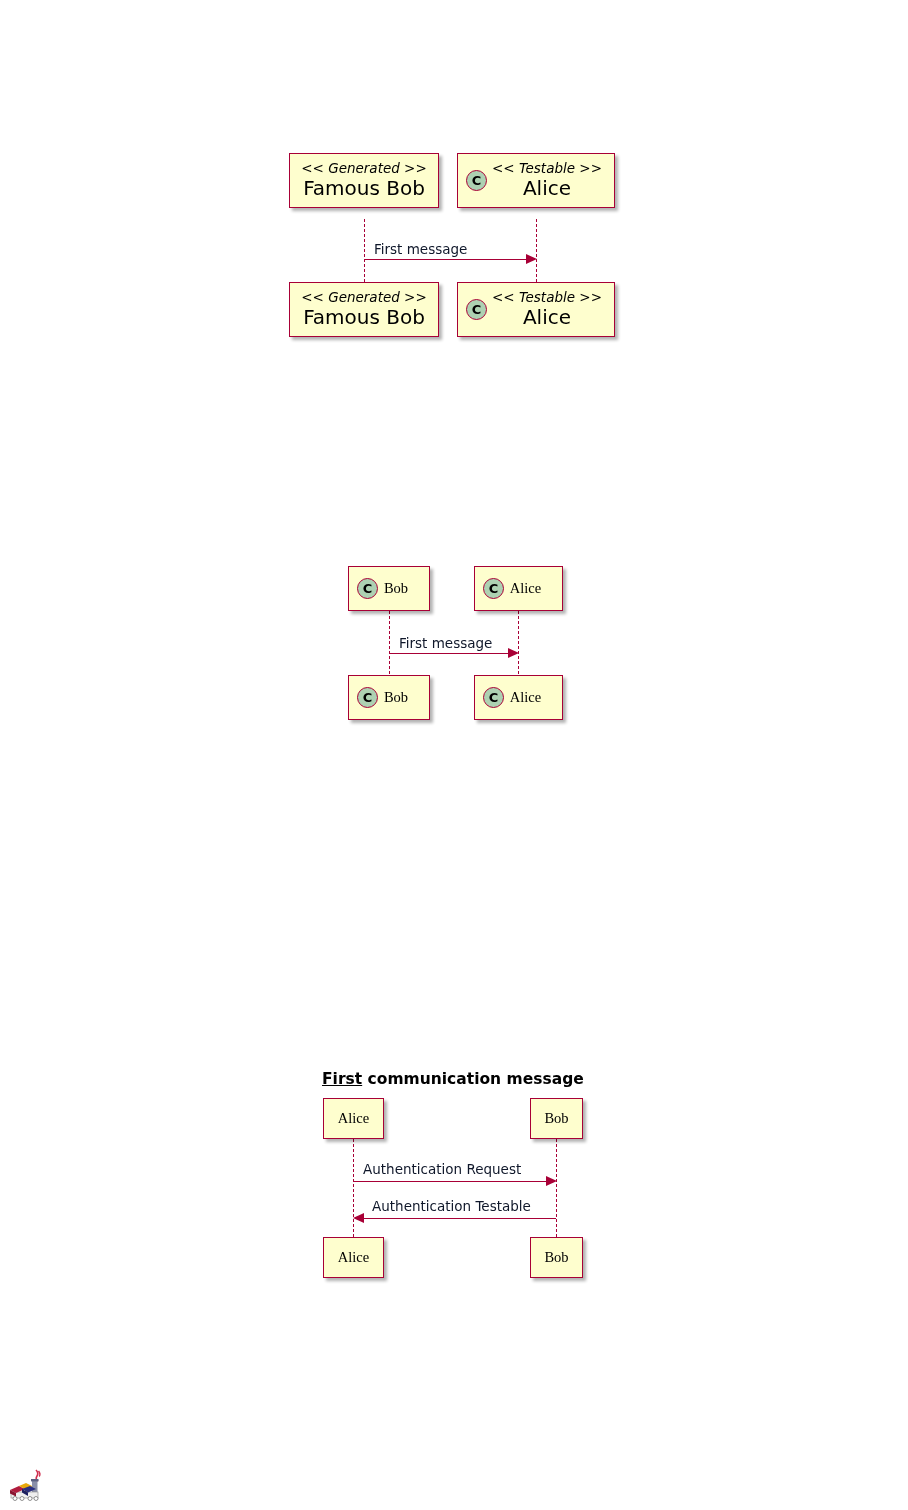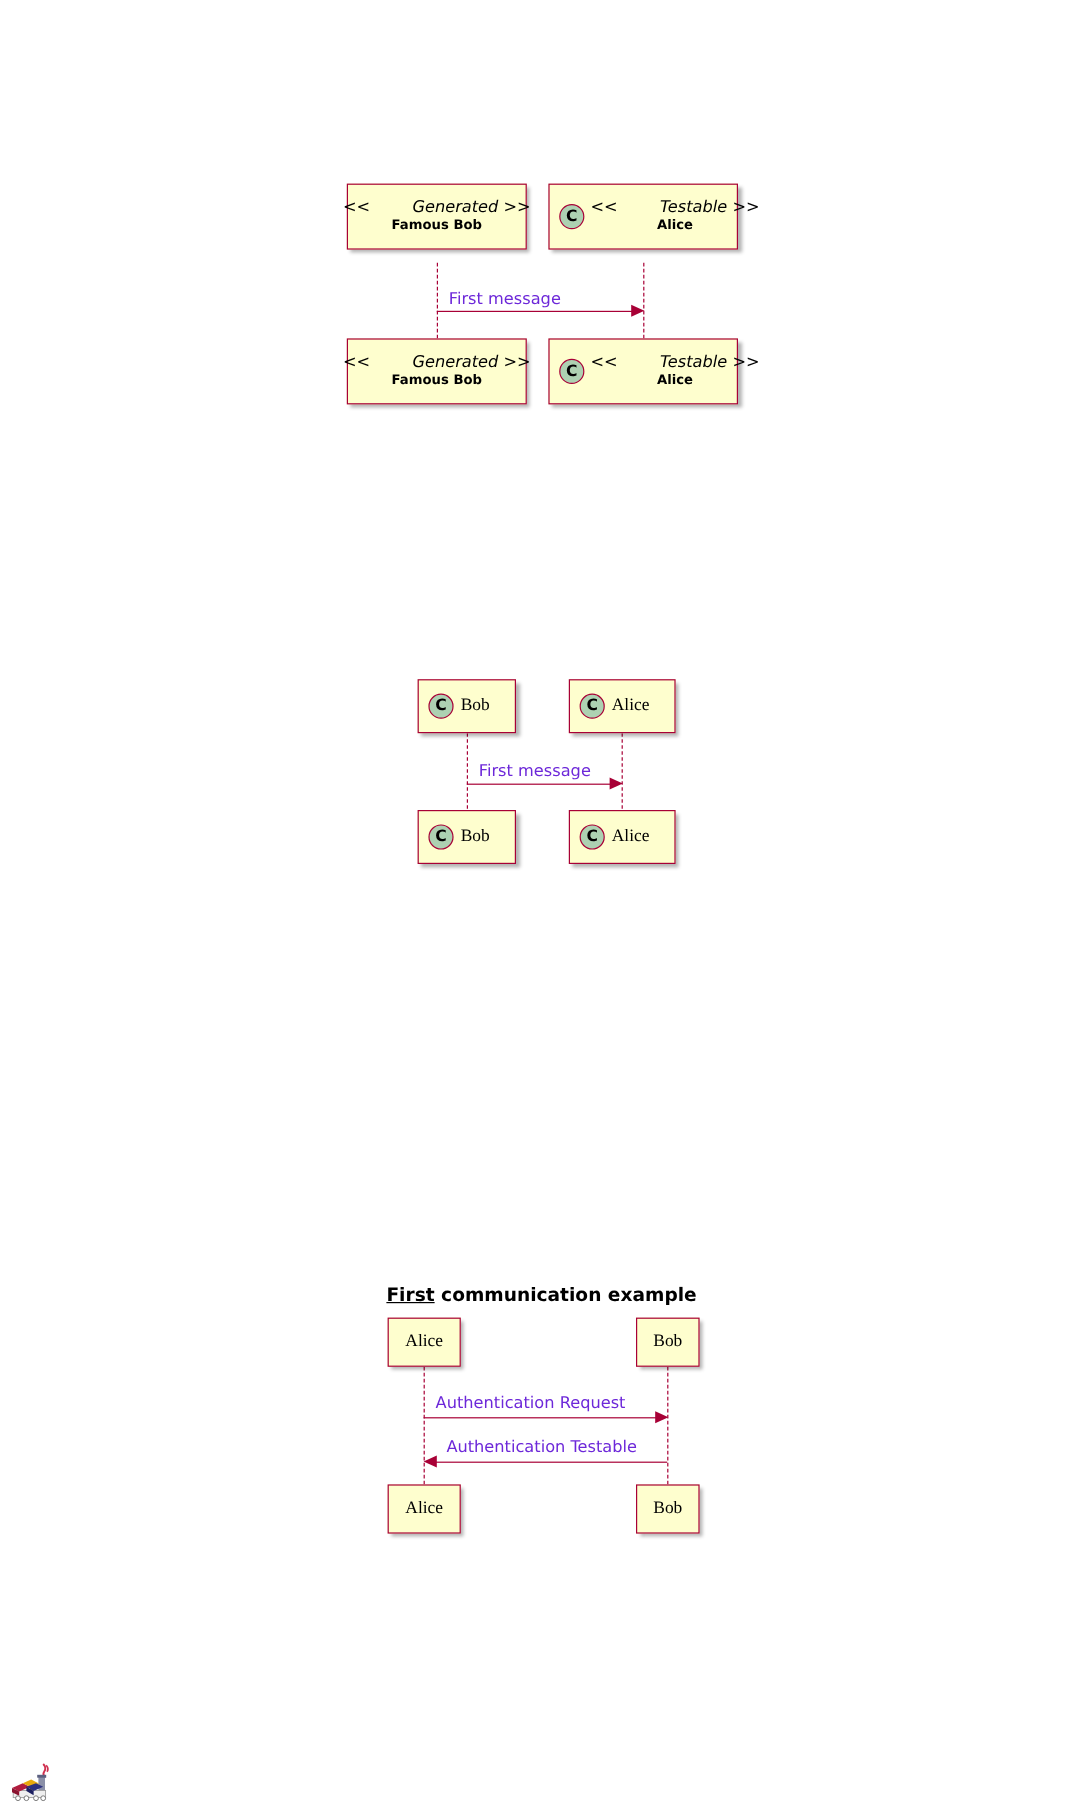--- a/index.html
+++ b/index.html
@@ -36,26 +36,24 @@
     text-align: center;
     white-space: nowrap;
   }
   .stereo {
     display: block;
     font-size: 13.5px;
     letter-spacing: 0px;
   }
   .stereo i {
     font-style: italic;
-    margin-left: 31px;
   }
   .pname {
     display: block;
-    font-size: 11px;
-    font-weight: bold;
+    font-size: 20px;
   }
   .pname-only {
     font-size: 14.5px;
     white-space: nowrap;
     font-family: Liberation Serif, serif;
   }
 
   
   .pbox.with-icon {
     justify-content: flex-start;
@@ -109,21 +107,21 @@
     border-left: 11px solid #A80036;
   }
   .arrowhead.left {
     border-top: 5px solid transparent;
     border-bottom: 5px solid transparent;
     border-right: 11px solid #A80036;
   }
   .msg-label {
     position: absolute;
     font-size: 13.5px;
-    color: #6d28d9;
+    color: #0f172a;
     white-space: nowrap;
   }
 
   
   .dtitle {
     position: absolute;
     font-size: 15.5px;
     font-weight: bold;
     color: #000000;
     white-space: nowrap;
@@ -207,21 +205,21 @@
   </div>
 
   <div class="pbox with-icon" style="left:474px; top:675px; width:89px; height:45px;">
     <span class="cicon">C</span>
     <span class="plabel pname-only">Alice</span>
   </div>
 </div>
 
 <div class="diagram">
 
-  <div class="dtitle" style="left:322px; top:1070px;"><u>First</u><span> communication example</span></div>
+  <div class="dtitle" style="left:322px; top:1070px;"><u>First</u><span> communication message</span></div>
 
   <div class="lifeline" style="left:353px; top:1139px; height:113px;"></div>
   <div class="lifeline" style="left:556px; top:1139px; height:113px;"></div>
 
   <div class="pbox" style="left:323px; top:1098px; width:61px; height:41px;">
     <span class="plabel pname-only">Alice</span>
   </div>
 
   <div class="pbox" style="left:530px; top:1098px; width:53px; height:41px;">
     <span class="plabel pname-only">Bob</span>

